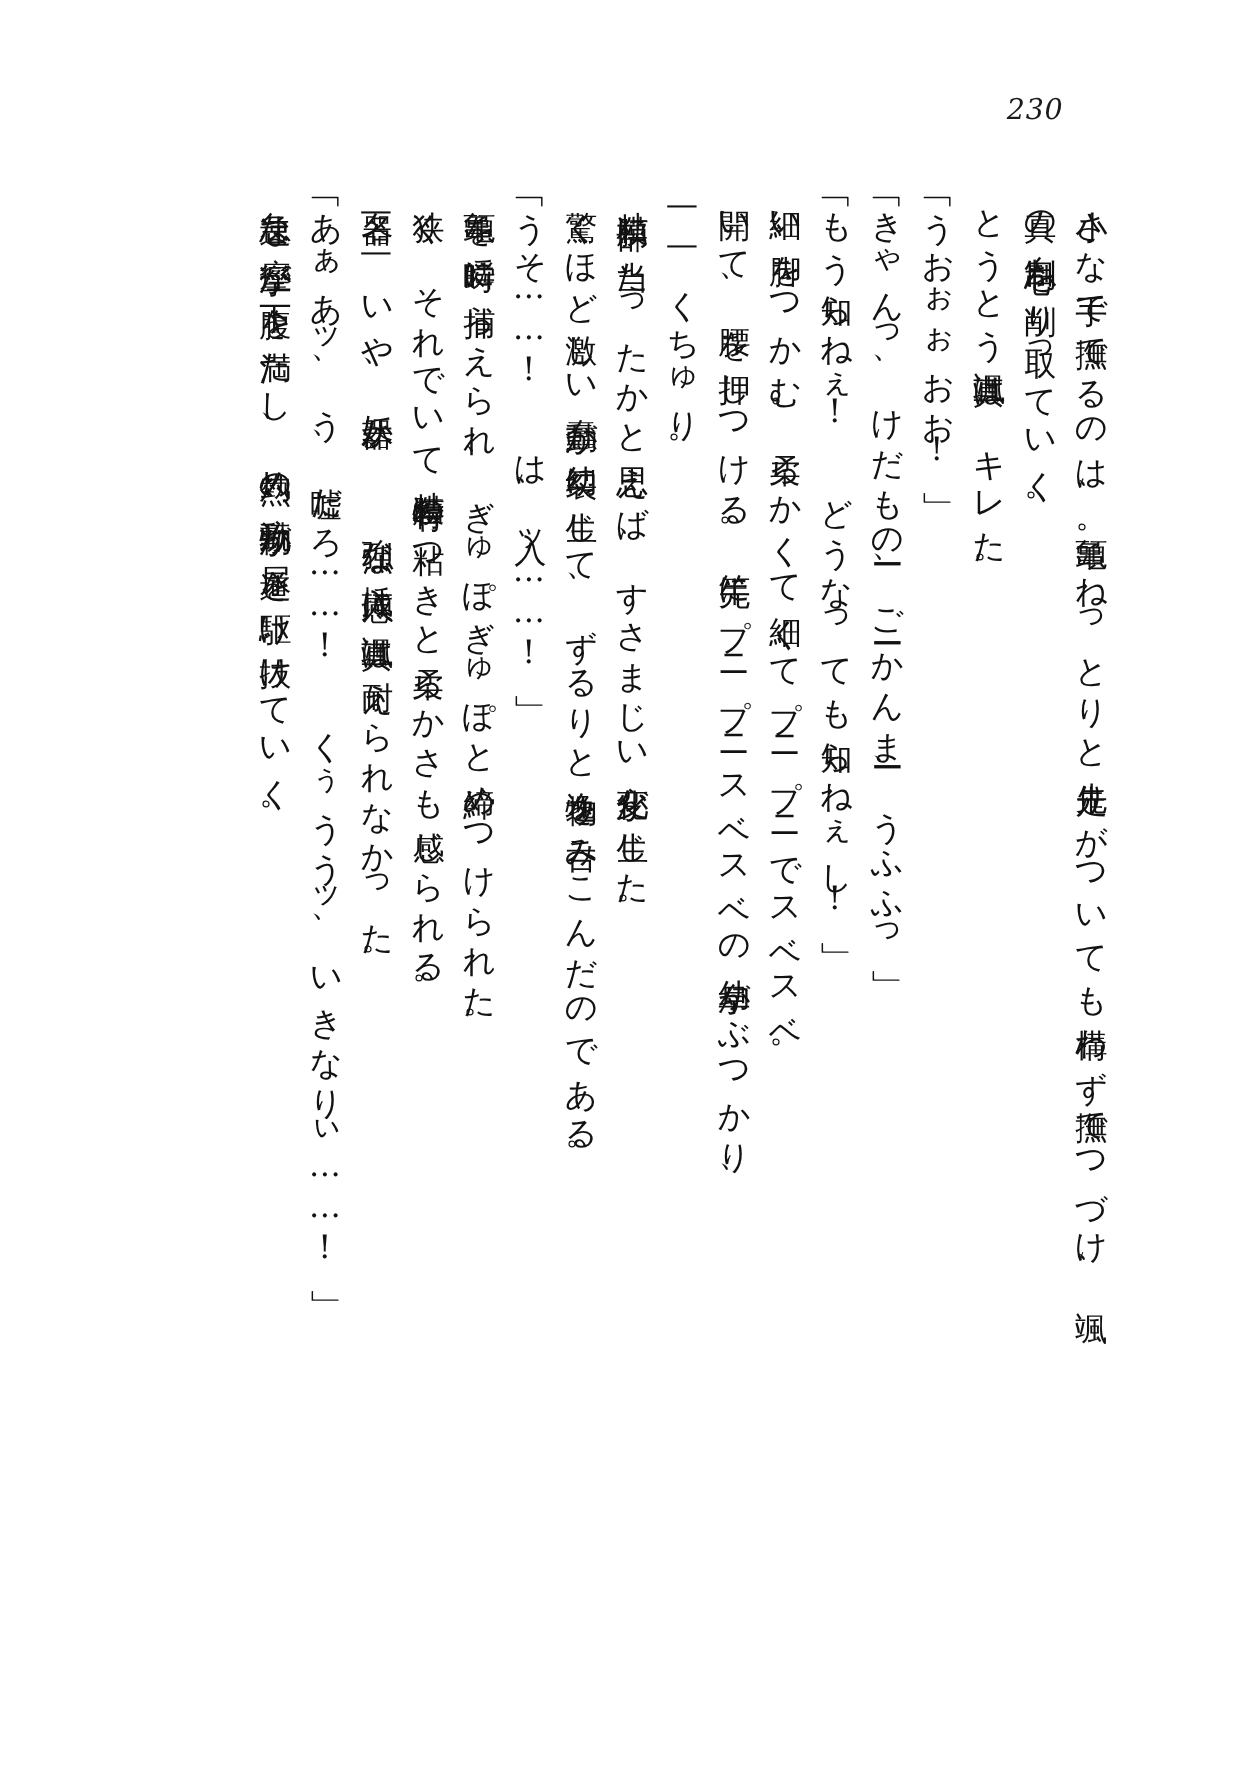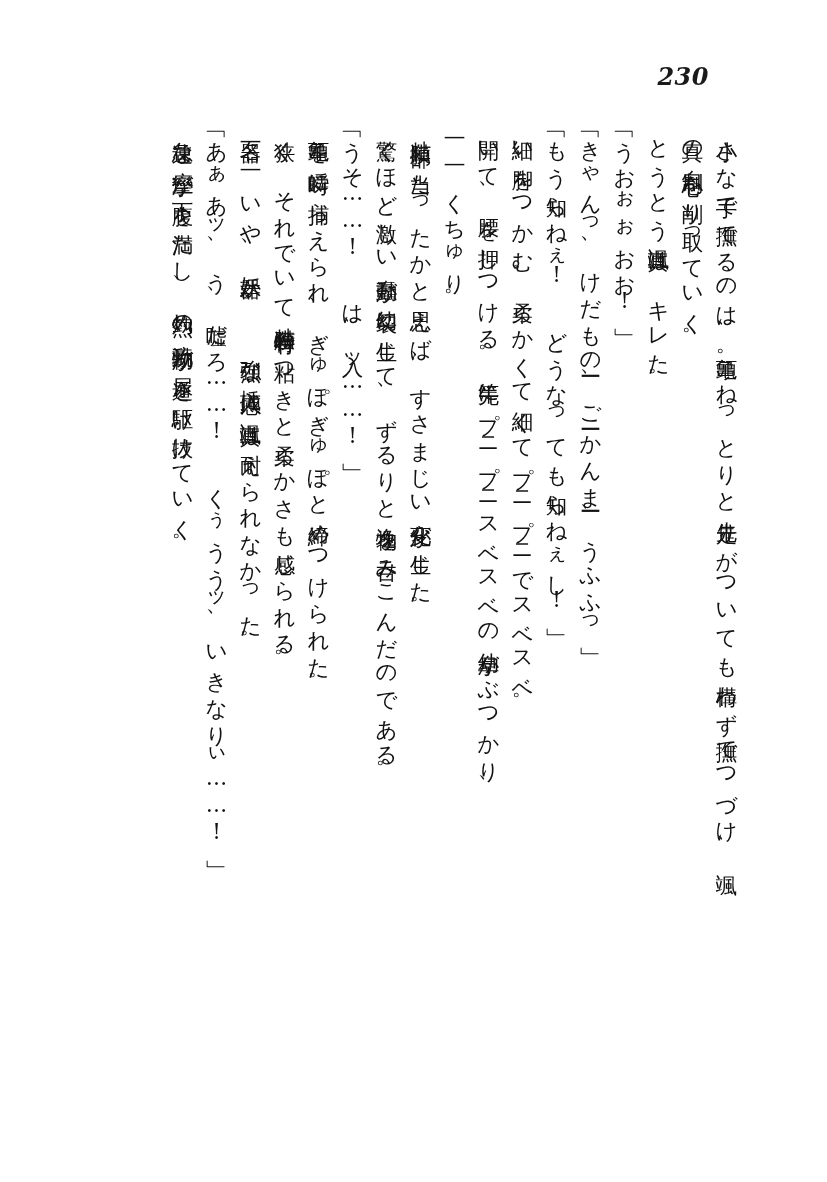--- a/index.html
+++ b/index.html
@@ -15,24 +15,23 @@
     overflow: hidden;
     font-family: "DejaVu Serif", "Liberation Serif", serif;
     color: #141414;
   }
   #page-number {
     position: absolute;
     top: 62px;
     right: 118px;
     font-family: "DejaVu Serif", "Liberation Serif", serif;
     font-style: italic;
-    font-size: 24px;
+    font-size: 19px;
     color: #1a1a1a;
     letter-spacing: 0.5px;
-    font-weight: bold;
   }
   #text-block {
     position: absolute;
     top: 124px;
     right: 90px;
     left: 90px;
     height: 960px;
     display: flex;
     flex-direction: row-reverse;
     align-items: flex-start;

